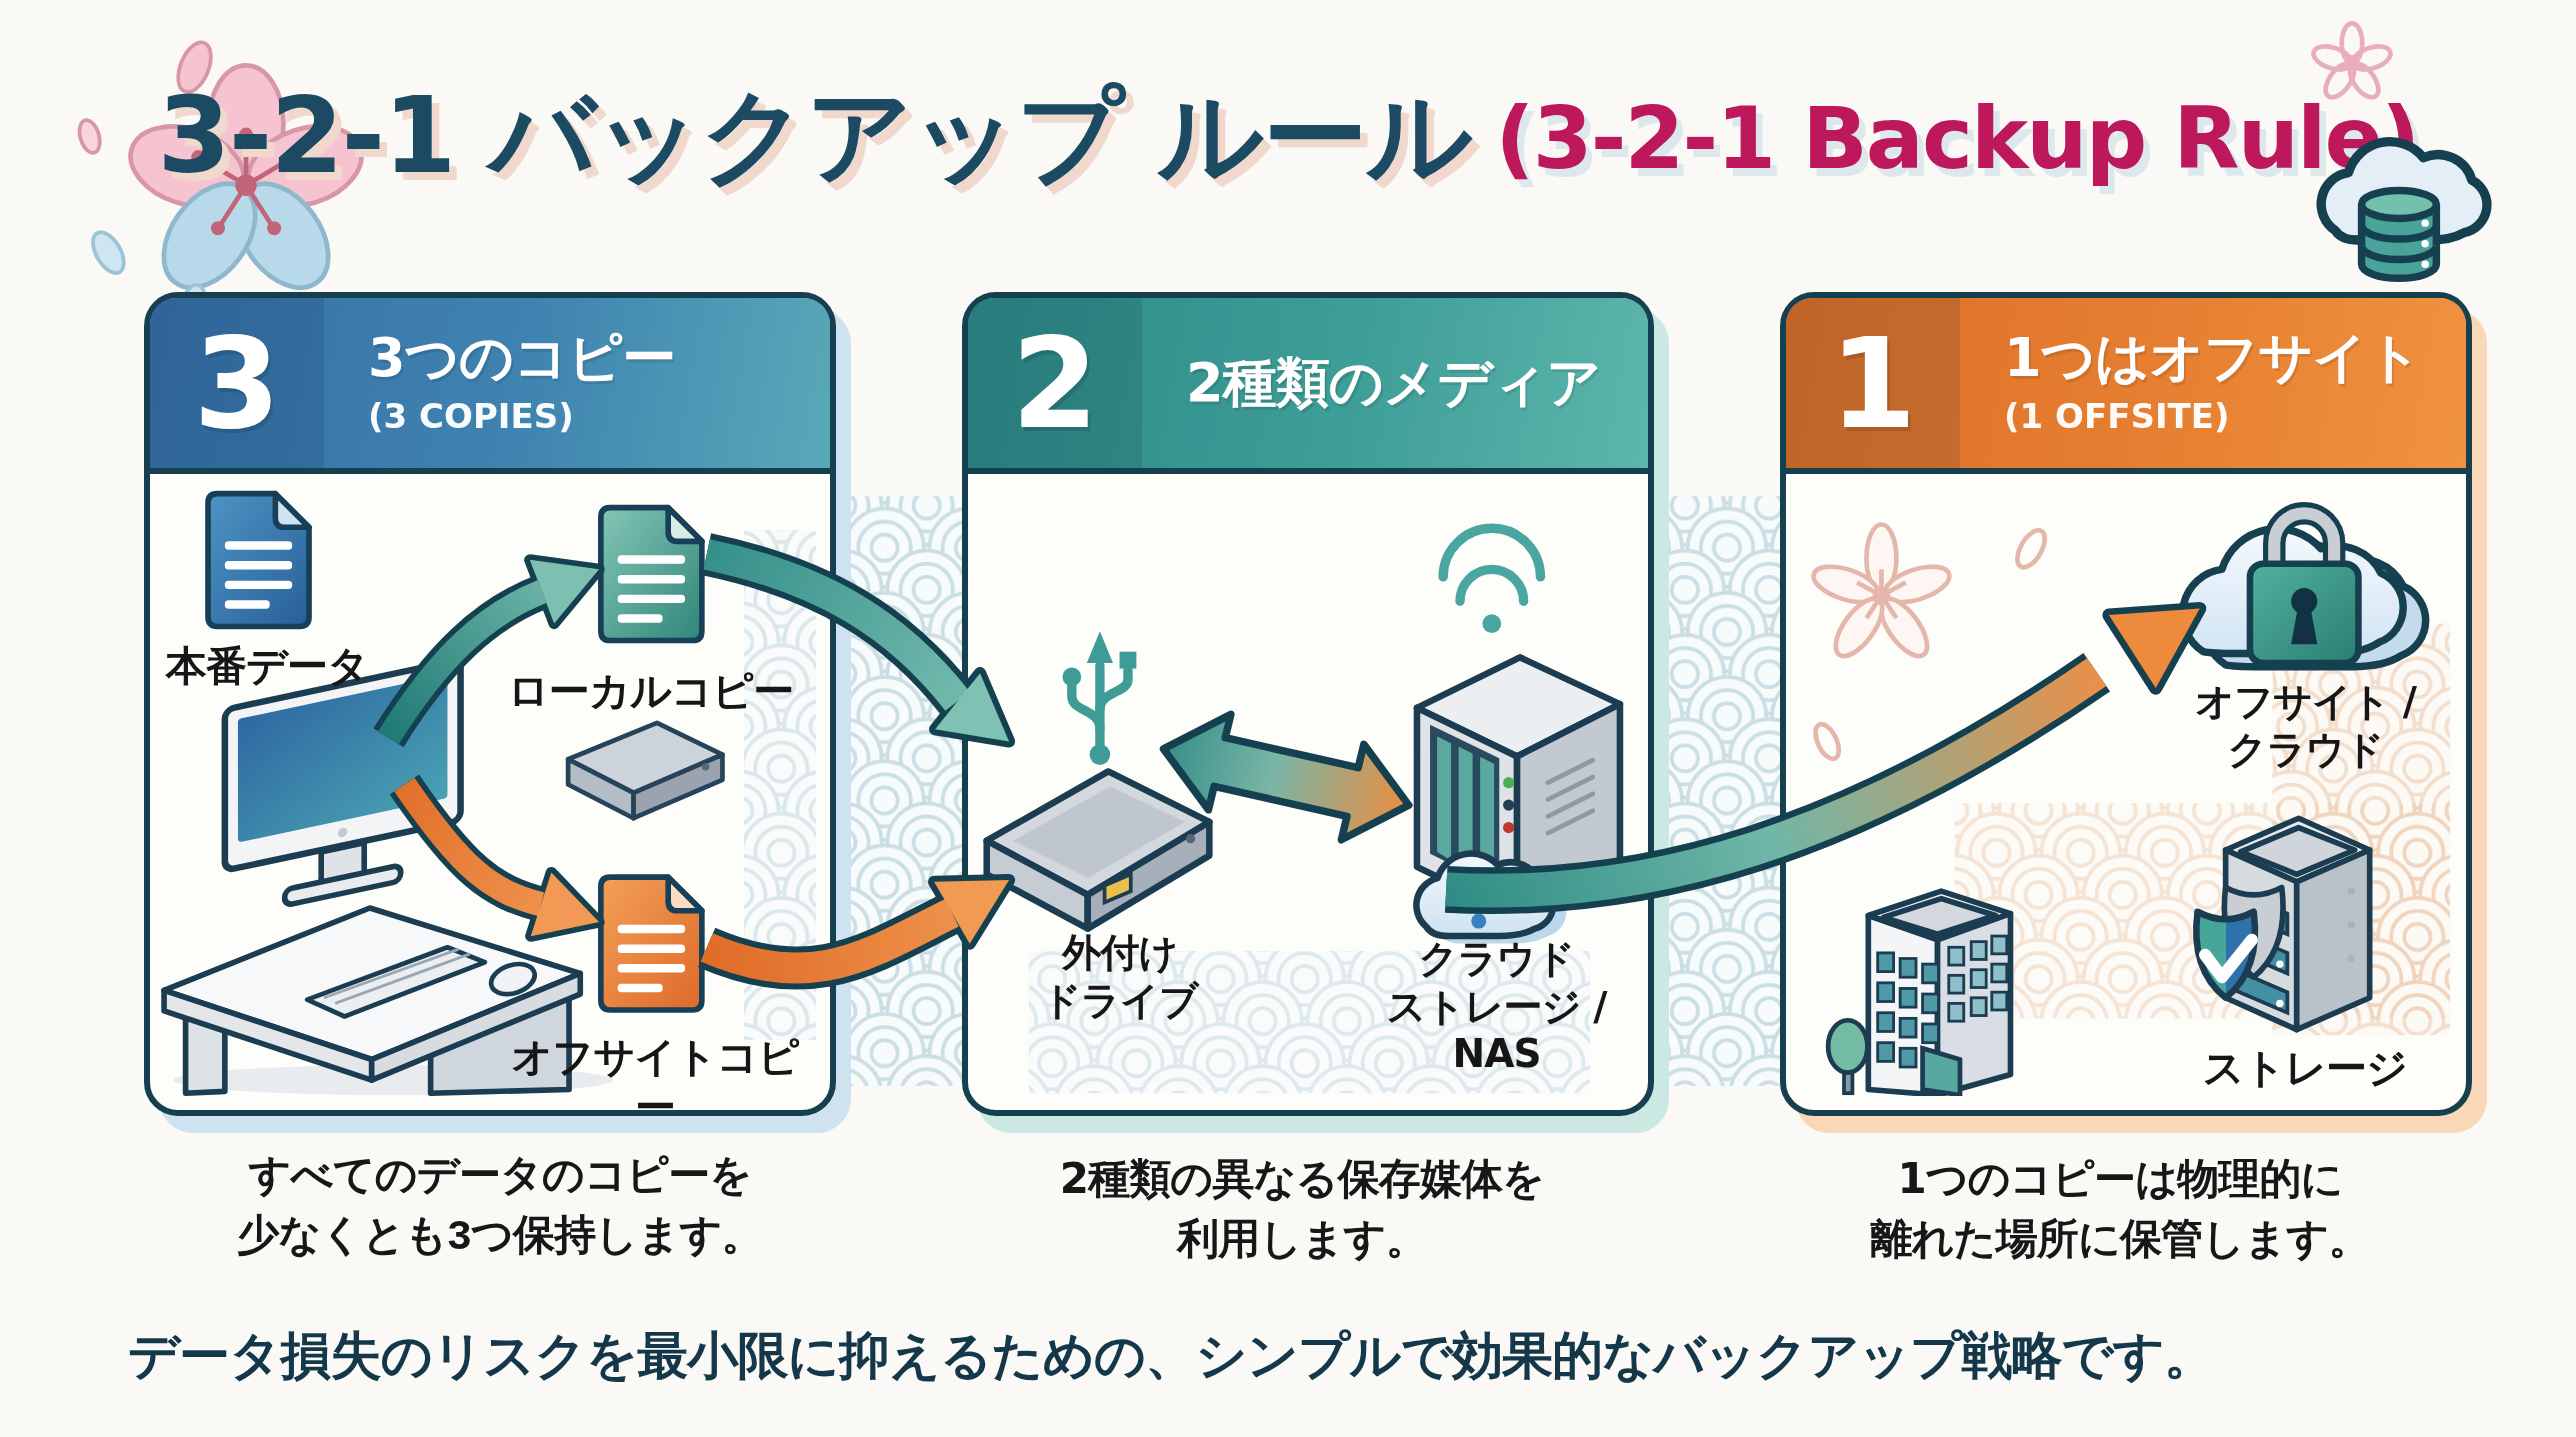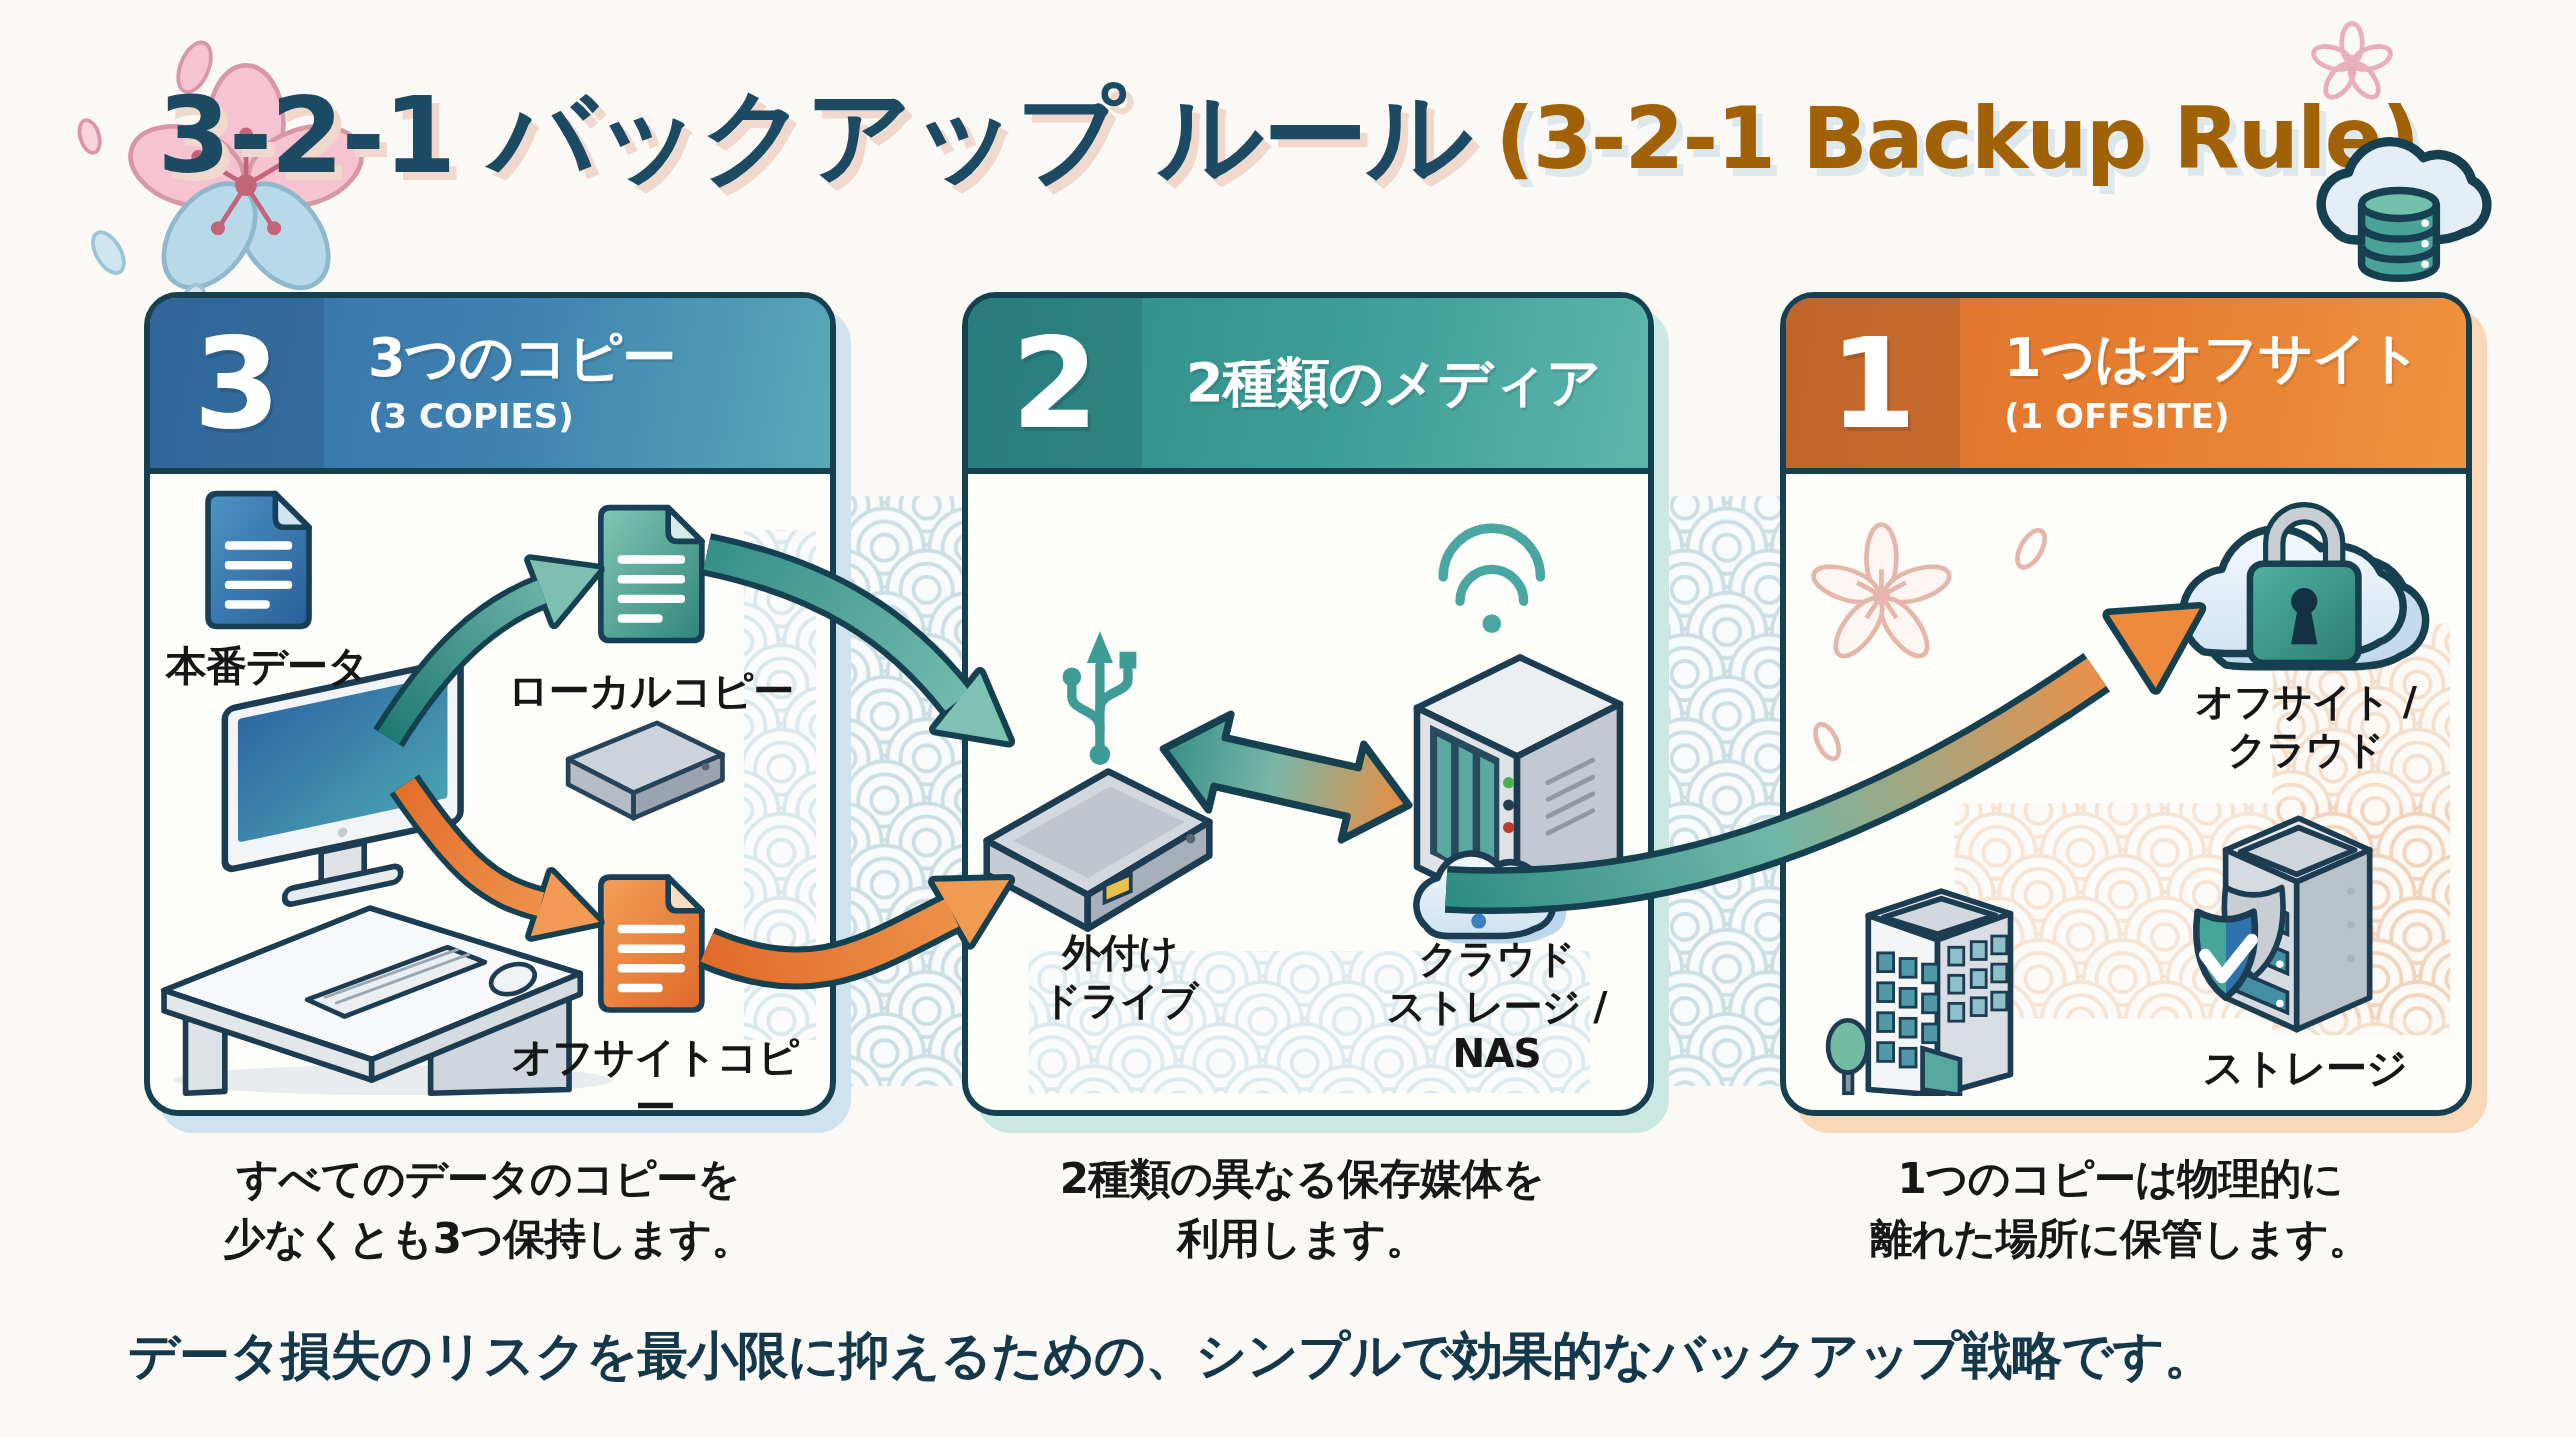--- a/index.html
+++ b/index.html
@@ -4,21 +4,21 @@
 <style>
   html,body{margin:0;padding:0;background:#faf9f6;}
   #stage{position:relative;width:2576px;height:1438px;overflow:hidden;
     font-family:"DejaVu Sans","Liberation Sans",sans-serif;background:#faf9f6;}
   svg{display:block}
   
   #title-row{position:absolute;left:0;top:39px;width:2576px;height:197px;
     display:flex;align-items:center;justify-content:center;gap:24px;}
   .title-jp{font-size:105px;font-weight:800;color:#1d4a63;letter-spacing:-1.9px;
     text-shadow:7.5px 8.4px 0 #f0d8cc;}
-  .title-en{font-size:86px;font-weight:800;color:#a16207;letter-spacing:-1.9px;
+  .title-en{font-size:86px;font-weight:800;color:#be185d;letter-spacing:-1.9px;
     text-shadow:6.6px 7.5px 0 #dce8ec;}
   .decor{position:absolute;pointer-events:none;}
   
   .panel{position:absolute;top:292px;width:680px;height:812px;background:#fdfdfa;
     border:6.6px solid #16404f;border-radius:34px;z-index:2;}
   .panel.p1{left:144px;box-shadow:15px 17px 0 #cfe2ef;}
   .panel.p2{left:962px;box-shadow:15px 17px 0 #cbe8e3;}
   .panel.p3{left:1780px;box-shadow:15px 17px 0 #f8d8b6;}
   .panel-header{display:flex;align-items:center;height:170px;
     border-bottom:6.6px solid #16404f;border-radius:26px 26px 0 0;color:#fff;}
@@ -33,21 +33,21 @@
     text-shadow:1.9px 2.8px 0 rgba(0,0,0,0.10);}
   .ph-en{font-size:34px;font-weight:700;margin-top:9.4px;opacity:.97;}
   .panel-body{position:relative;width:666px;height:622px;}
   .panel-body > svg{position:absolute;left:0;top:0;}
   .lbl{position:absolute;font-weight:800;color:#161616;text-align:center;
     font-size:41px;line-height:1.22;letter-spacing:-0.9px;z-index:3;}
   .lbl.small{font-size:39px;}
   
   .caption{position:absolute;top:1149px;width:680px;text-align:center;
     font-size:42px;font-weight:700;color:#171717;line-height:1.42;letter-spacing:-0.9px;z-index:2;}
-  .caption.c1{left:148px;} .caption.c2{left:962px;} .caption.c3{left:1780px;}
+  .caption.c1{left:160px;font-family:Liberation Mono, monospace;} .caption.c2{left:962px;} .caption.c3{left:1780px;}
   #footer-note{position:absolute;left:0;top:1322px;width:2342px;text-align:center;
     font-size:51px;font-weight:800;color:#14374a;letter-spacing:-0.9px;z-index:2;}
   #bg-pattern{position:absolute;left:0;top:0;z-index:1;}
   #arrow-overlay{position:absolute;left:0;top:0;z-index:5;pointer-events:none;}
 </style>
 </head>
 <body>
 
 <div id="stage">
 

